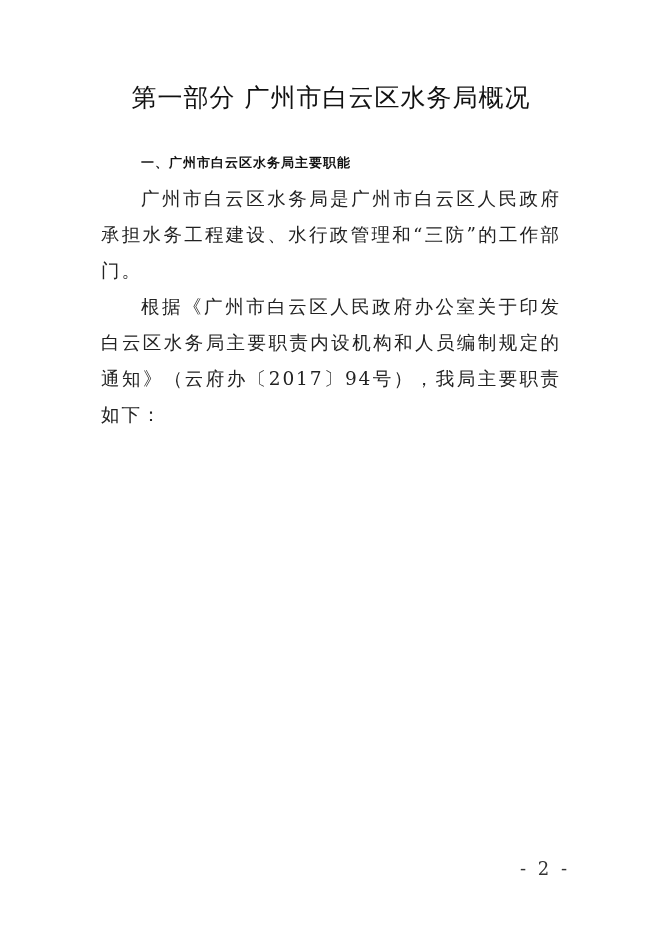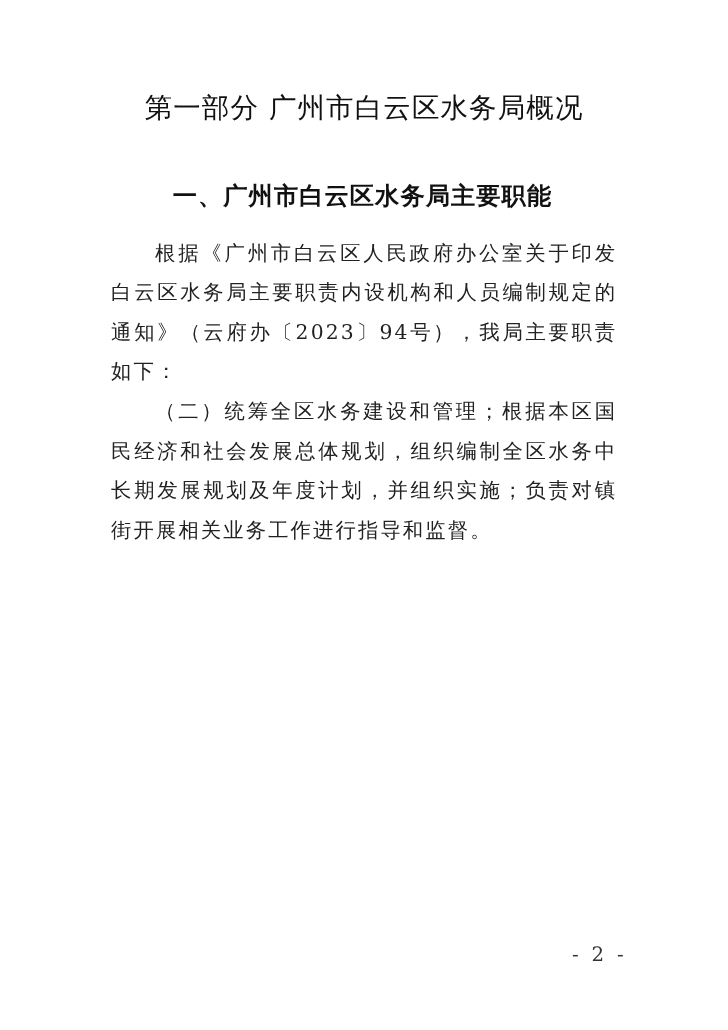--- a/index.html
+++ b/index.html
@@ -38,25 +38,25 @@
       left: 101px;
       top: 145px;
       width: 460px;
       font-size: 18.5px;
       line-height: 36px;
       letter-spacing: 1.9px;
       text-align: justify;
       text-justify: inter-ideograph;
     }
     .h2 {
-      margin: 16px;
+      margin: 0;
       text-indent: 40px;
       font-family: "DejaVu Sans", "Liberation Sans", sans-serif;
       font-weight: bold;
-      font-size: 22px;
+      font-size: 13px;
       letter-spacing: 1px;
       color: #111;
     }
     .p {
       margin: 0;
       text-indent: 40px;
       color: #222;
     }
     .page-number {
       position: absolute;
@@ -68,19 +68,19 @@
     }
   </style>
 </head>
 <body>
 
 <div class="page">
   <div class="title">第一部分  广州市白云区水务局概况</div>
 
   <div class="body">
     <p class="h2">一、广州市白云区水务局主要职能</p>
-    <p class="p">根据《广州市白云区人民政府办公室关于印发白云区水务局主要职责内设机构和人员编制规定的通知》（云府办〔2023〕94号），我局主要职责如下：</p>
-    <p class="p">（二）统筹全区水务建设和管理；根据本区国民经济和社会发展总体规划，组织编制全区水务中长期发展规划及年度计划，并组织实施；负责对镇街开展相关业务工作进行指导和监督。</p>
+    <p class="p">广州市白云区水务局是广州市白云区人民政府承担水务工程建设、水行政管理和“三防”的工作部门。</p>
+    <p class="p">根据《广州市白云区人民政府办公室关于印发白云区水务局主要职责内设机构和人员编制规定的通知》（云府办〔2017〕94号），我局主要职责如下：</p>
 
   </div>
 
   <div class="page-number">- 2 -</div>
 </div>
 
 </body></html>

